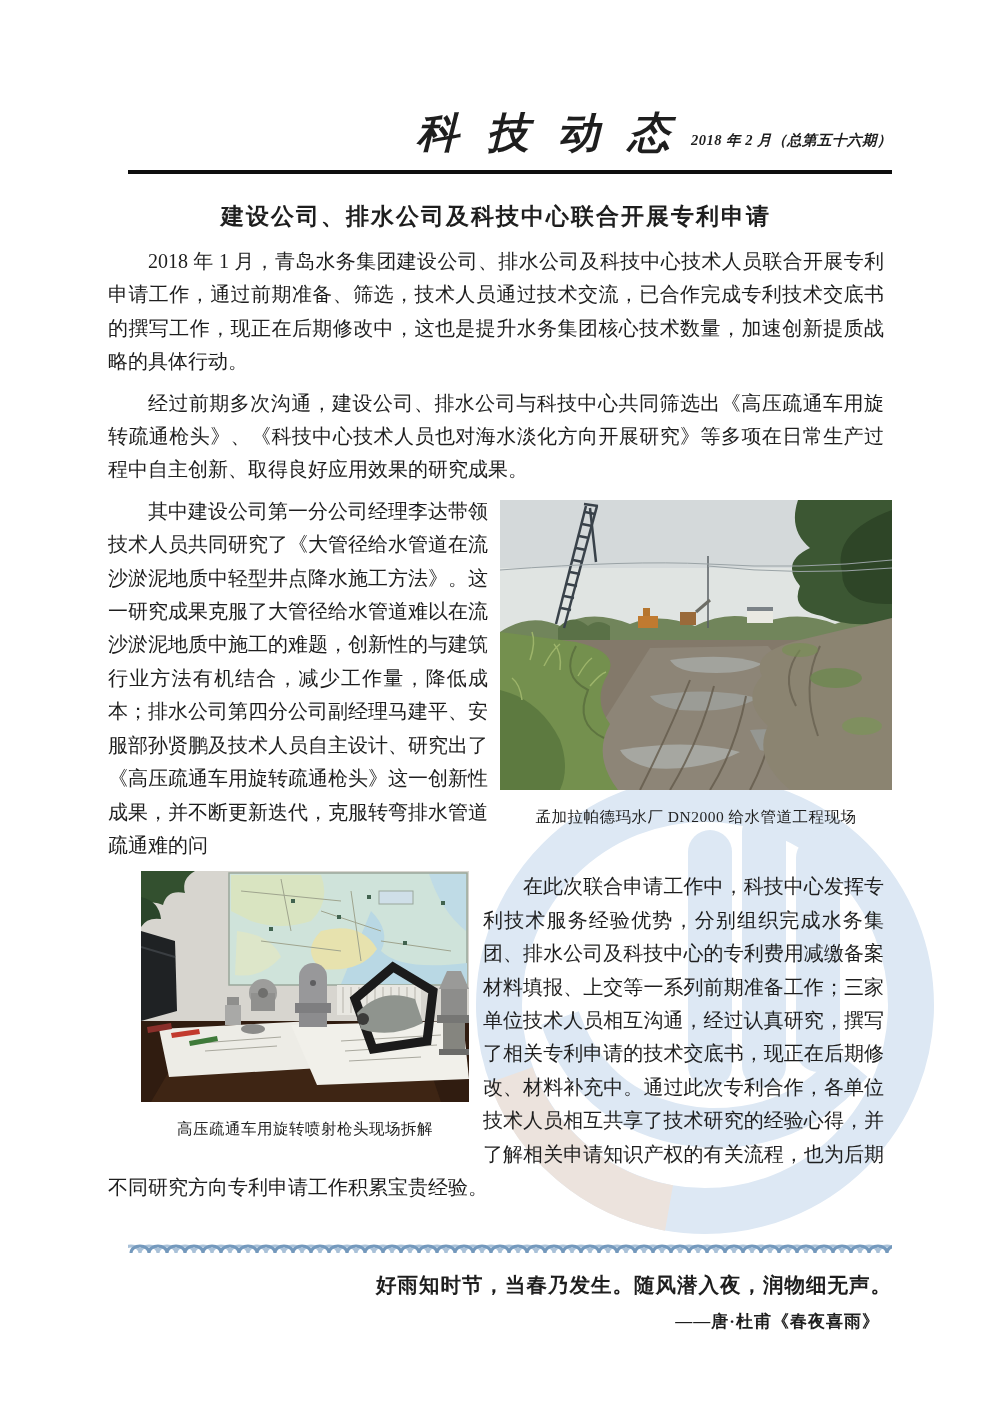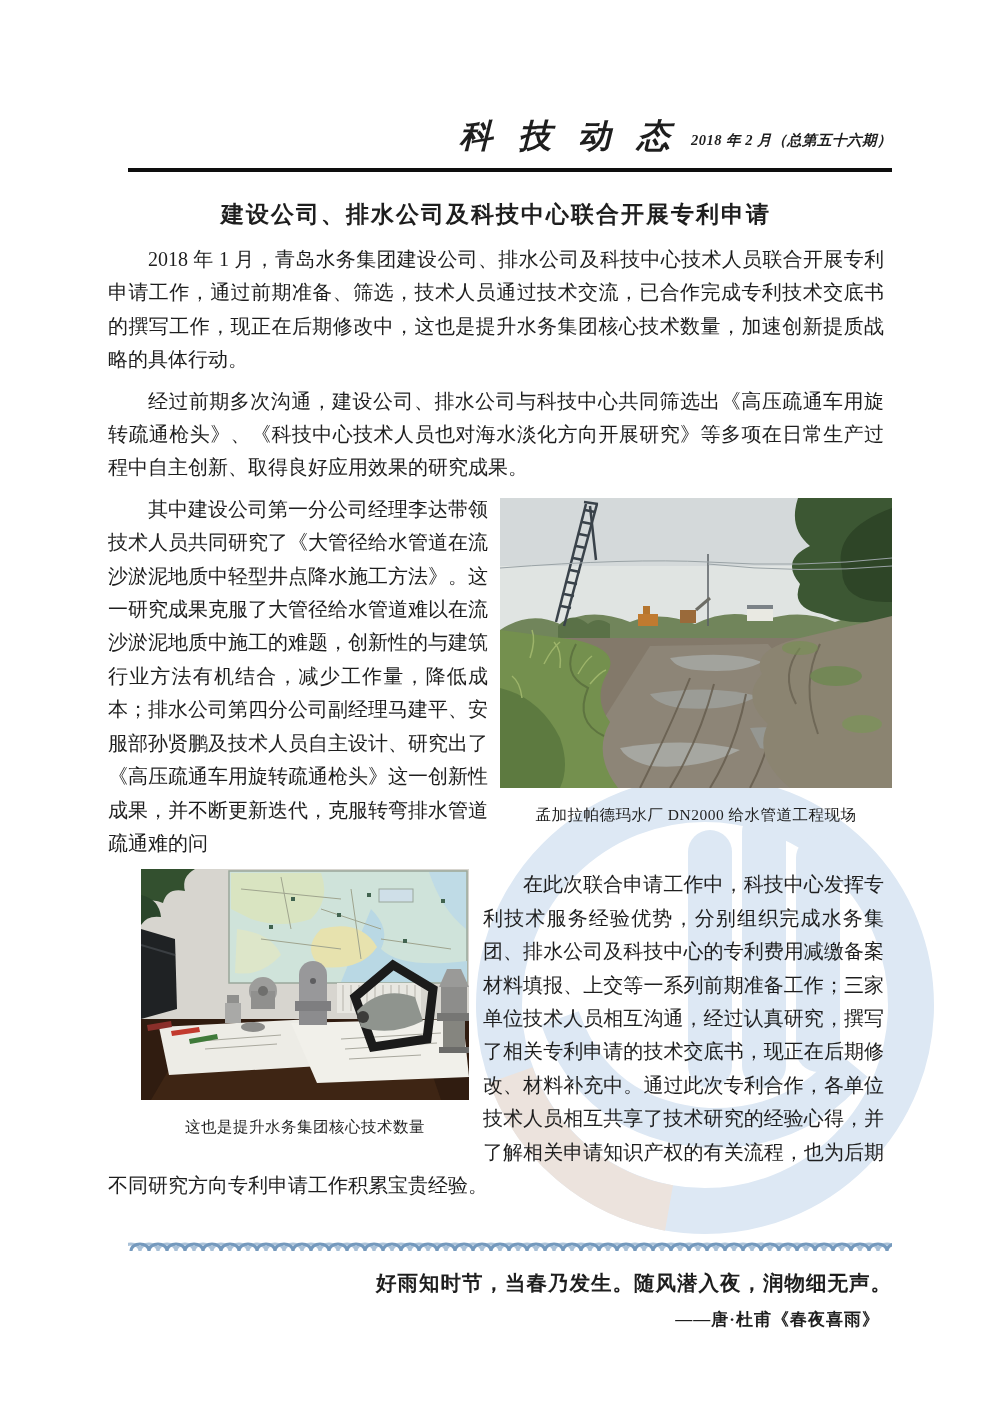--- a/index.html
+++ b/index.html
@@ -10,21 +10,21 @@
     color:#1e1e1e;
   }
   .watermark { position:absolute; left:400px; top:718px; z-index:0; }
   .content { position:relative; z-index:1; padding:96px 100px 0 100px; }
 
   
   .masthead-row {
     display:flex; justify-content:flex-end; align-items:baseline; gap:12px;
     border-bottom:4px solid #0e0e0e; padding-bottom:9px; margin-left:28px;
   }
-  .masthead-title { font-size:33px; font-weight:bold; font-style:italic; letter-spacing:9px; white-space:nowrap; }
+  .masthead-title { font-size:42px; font-weight:bold; font-style:italic; letter-spacing:9px; white-space:nowrap; }
   .masthead-issue { font-size:14.5px; font-weight:bold; font-style:italic; letter-spacing:0.5px; white-space:nowrap; transform:translateY(-2px);margin-top:37px; }
 
   
   .article-title {
     margin:27px 0 13px 0; text-align:center;
     font-size:23px; font-weight:bold; letter-spacing:2px;
   }
 
   
   .article p { margin:8px; font-size:20px; line-height:33.4px; text-align:justify; text-indent:2em; }
@@ -182,21 +182,21 @@
             <circle cx="172" cy="112" r="3" fill="#5e5e60"></circle>
             <path d="M214,128 L252,96 L292,120 L286,170 L232,178 Z" fill="none" stroke="#1b1b1b" stroke-width="9"></path>
             <path d="M216,142 Q240,116 274,128 L282,152 Q250,168 220,158 Z" fill="#8f948e"></path>
             <circle cx="222" cy="148" r="6" fill="#3c3c3a"></circle>
             <path d="M298,118 L328,118 L320,100 L306,100 Z" fill="#9a9a98"></path>
             <rect x="300" y="118" width="26" height="26" fill="#8d8d8b"></rect>
             <rect x="296" y="144" width="34" height="8" fill="#767674"></rect>
             <rect x="302" y="152" width="22" height="26" fill="#85857f"></rect>
             <rect x="298" y="178" width="30" height="6" fill="#6b6b69"></rect>
           </svg>
-          <span class="figcap">这也是提升水务集团核心技术数量</span>
+          <span class="figcap">高压疏通车用旋转喷射枪头现场拆解</span>
         </span>
       </p>
 
       <p>在此次联合申请工作中，科技中心发挥专利技术服务经验优势，分别组织完成水务集团、排水公司及科技中心的专利费用减缴备案材料填报、上交等一系列前期准备工作；三家单位技术人员相互沟通，经过认真研究，撰写了相关专利申请的技术交底书，现正在后期修改、材料补充中。通过此次专利合作，各单位技术人员相互共享了技术研究的经验心得，并了解相关申请知识产权的有关流程，也为后期不同研究方向专利申请工作积累宝贵经验。</p>
     </div>
 
     <footer class="page-footer">
       <svg class="wave-divider" width="764" height="16" viewBox="0 0 764 16">
         <path fill="none" stroke="#a9c1d8" stroke-width="3" d="M-6 10 a9 7 0 0 1 18 0 a9 7 0 0 1 18 0 a9 7 0 0 1 18 0 a9 7 0 0 1 18 0 a9 7 0 0 1 18 0 a9 7 0 0 1 18 0 a9 7 0 0 1 18 0 a9 7 0 0 1 18 0 a9 7 0 0 1 18 0 a9 7 0 0 1 18 0 a9 7 0 0 1 18 0 a9 7 0 0 1 18 0 a9 7 0 0 1 18 0 a9 7 0 0 1 18 0 a9 7 0 0 1 18 0 a9 7 0 0 1 18 0 a9 7 0 0 1 18 0 a9 7 0 0 1 18 0 a9 7 0 0 1 18 0 a9 7 0 0 1 18 0 a9 7 0 0 1 18 0 a9 7 0 0 1 18 0 a9 7 0 0 1 18 0 a9 7 0 0 1 18 0 a9 7 0 0 1 18 0 a9 7 0 0 1 18 0 a9 7 0 0 1 18 0 a9 7 0 0 1 18 0 a9 7 0 0 1 18 0 a9 7 0 0 1 18 0 a9 7 0 0 1 18 0 a9 7 0 0 1 18 0 a9 7 0 0 1 18 0 a9 7 0 0 1 18 0 a9 7 0 0 1 18 0 a9 7 0 0 1 18 0 a9 7 0 0 1 18 0 a9 7 0 0 1 18 0 a9 7 0 0 1 18 0 a9 7 0 0 1 18 0 a9 7 0 0 1 18 0 a9 7 0 0 1 18 0 a9 7 0 0 1 18 0"></path>
         <path fill="none" stroke="#7499bd" stroke-width="3" d="M3 10 a9 7 0 0 1 18 0 a9 7 0 0 1 18 0 a9 7 0 0 1 18 0 a9 7 0 0 1 18 0 a9 7 0 0 1 18 0 a9 7 0 0 1 18 0 a9 7 0 0 1 18 0 a9 7 0 0 1 18 0 a9 7 0 0 1 18 0 a9 7 0 0 1 18 0 a9 7 0 0 1 18 0 a9 7 0 0 1 18 0 a9 7 0 0 1 18 0 a9 7 0 0 1 18 0 a9 7 0 0 1 18 0 a9 7 0 0 1 18 0 a9 7 0 0 1 18 0 a9 7 0 0 1 18 0 a9 7 0 0 1 18 0 a9 7 0 0 1 18 0 a9 7 0 0 1 18 0 a9 7 0 0 1 18 0 a9 7 0 0 1 18 0 a9 7 0 0 1 18 0 a9 7 0 0 1 18 0 a9 7 0 0 1 18 0 a9 7 0 0 1 18 0 a9 7 0 0 1 18 0 a9 7 0 0 1 18 0 a9 7 0 0 1 18 0 a9 7 0 0 1 18 0 a9 7 0 0 1 18 0 a9 7 0 0 1 18 0 a9 7 0 0 1 18 0 a9 7 0 0 1 18 0 a9 7 0 0 1 18 0 a9 7 0 0 1 18 0 a9 7 0 0 1 18 0 a9 7 0 0 1 18 0 a9 7 0 0 1 18 0 a9 7 0 0 1 18 0 a9 7 0 0 1 18 0 a9 7 0 0 1 18 0"></path>

